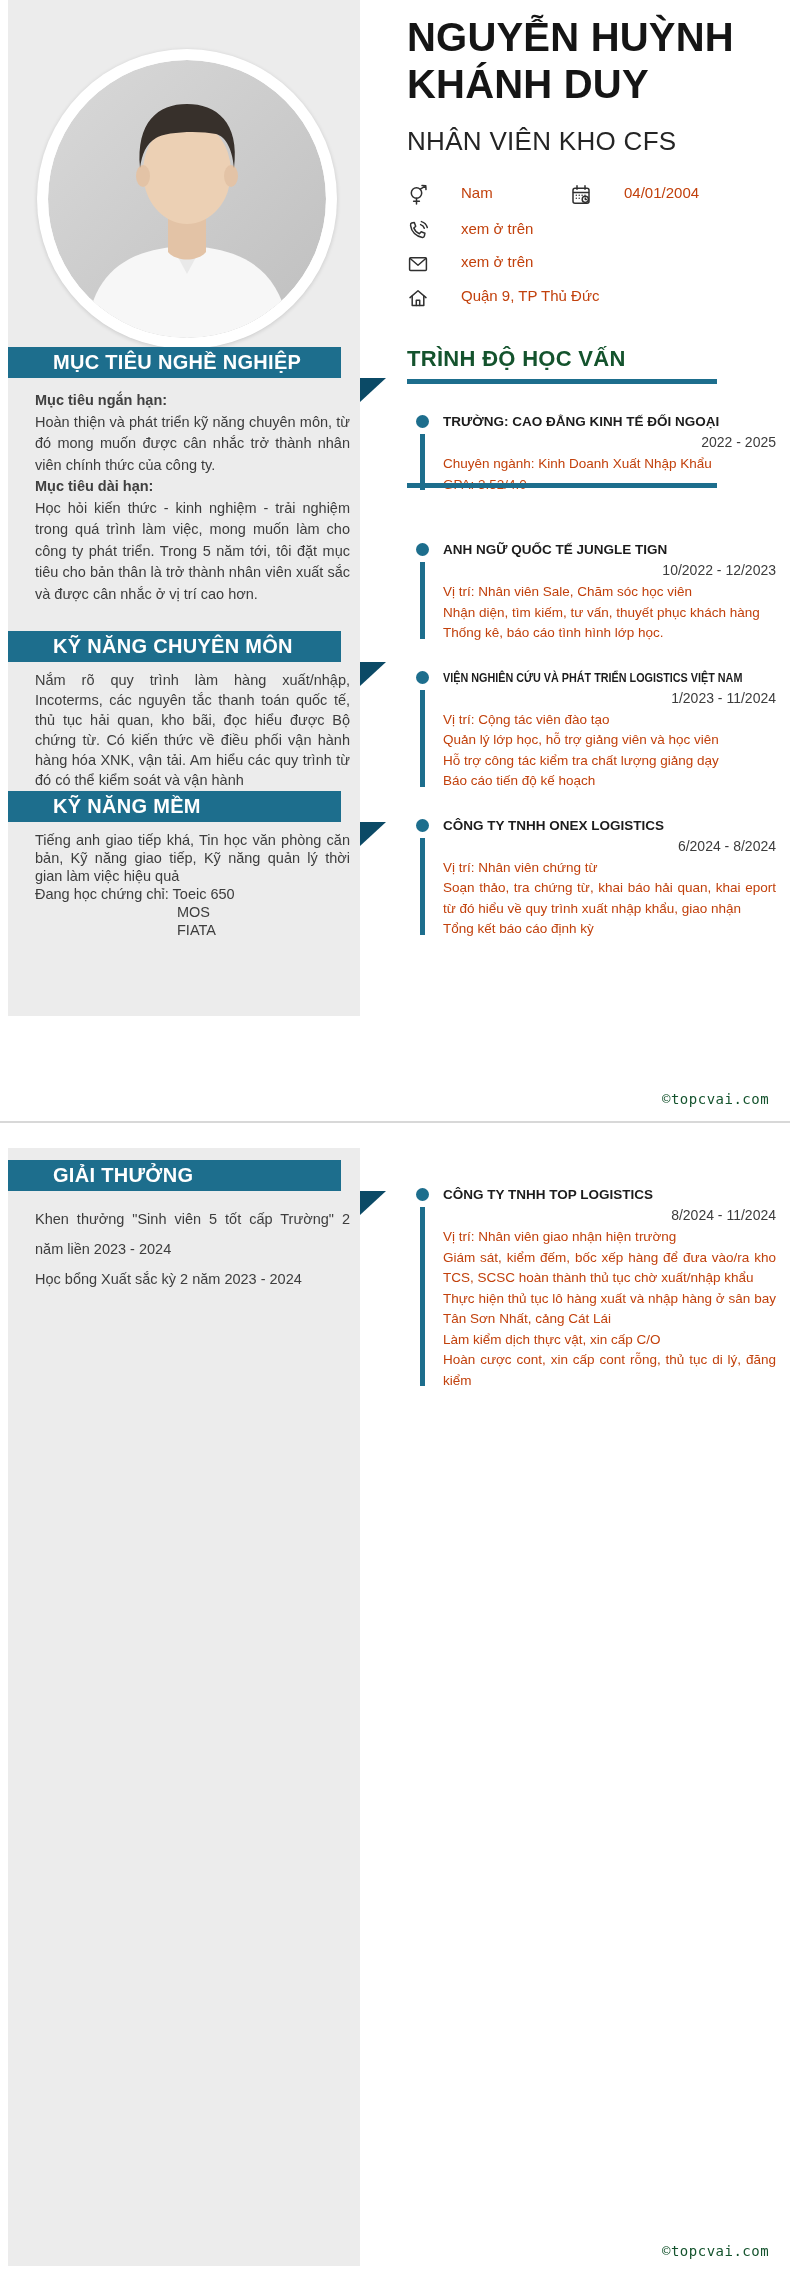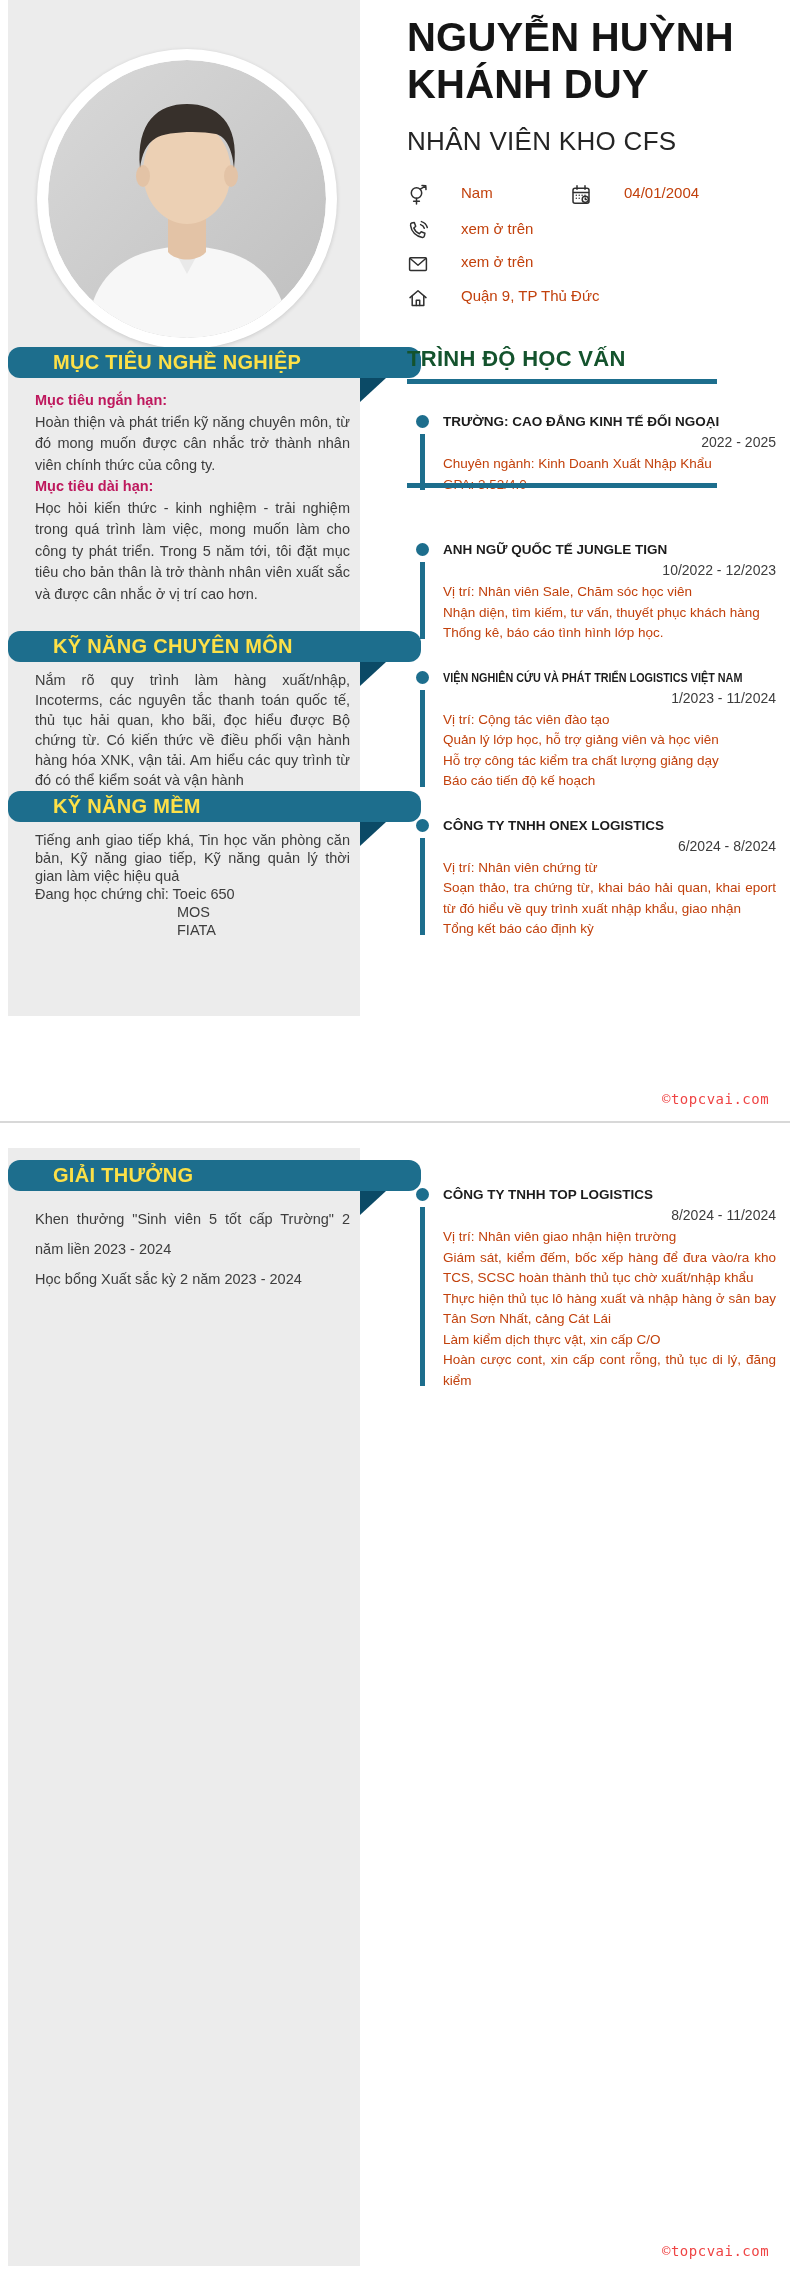--- a/index.html
+++ b/index.html
@@ -25,50 +25,50 @@
   .ring svg{position:absolute;left:11px;top:11px;border-radius:50%;}
   
   .name{position:absolute;left:407px;top:14px;width:383px;
         font-size:40px;line-height:47px;font-weight:800;color:#151515;letter-spacing:.2px;}
   .jobtitle{position:absolute;left:407px;top:126px;width:383px;
         font-size:26px;font-weight:500;color:#242424;letter-spacing:.3px;}
   .citem{position:absolute;display:flex;align-items:flex-start;gap:32px;
         font-size:15px;color:#c2410c;}
   .citem svg{flex:0 0 22px;}
   
-  .ribbon{position:absolute;left:8px;width:413px;height:31px;background:var(--accent);
-        color:#fde047;font-weight:bold;font-size:20px;line-height:31px;
-        padding-left:45px;box-sizing:border-box;letter-spacing:.3px;border-radius:12px;}
+  .ribbon{position:absolute;left:8px;width:333px;height:31px;background:var(--accent);
+        color:#ffffff;font-weight:bold;font-size:20px;line-height:31px;
+        padding-left:45px;box-sizing:border-box;letter-spacing:.3px;}
   .ribbon::after{content:"";position:absolute;left:352px;top:31px;width:26px;height:24px;
         background:var(--fold);clip-path:polygon(0 0,100% 0,0 100%);}
   
   .lblock{position:absolute;left:35px;width:315px;font-size:14.5px;line-height:21.5px;color:#3d3d3d;}
   .lblock p{margin:0;text-align:justify;}
-  .lbl{font-weight:bold;color:#be185d;}
+  .lbl{font-weight:bold;color:#404040;}
   .certline{margin-top:0;}
   .certitem{padding-left:142px;}
   #awards-body{line-height:30px;}
   
   .rt{position:absolute;left:407px;width:310px;}
   .rt .t{font-size:22px;font-weight:bold;color:#14532d;letter-spacing:.3px;}
   .rt .rule{height:5px;background:var(--accent);margin-top:7px;}
   .entries{position:absolute;left:407px;width:369px;}
   .entry{display:flex;margin-bottom:6px;margin-top:24px;}
   .mk{flex:0 0 36px;position:relative;}
   .mk .dot{position:absolute;left:9px;top:3px;width:13px;height:13px;border-radius:50%;background:var(--accent);}
   .mk .bar{position:absolute;left:13px;top:22px;bottom:5px;width:5px;background:var(--accent);}
   .ec{width:333px;}
   .org{font-size:13.5px;font-weight:bold;color:#1c1c1c;line-height:20px;white-space:nowrap;}
   .org.fit{transform:scaleX(.8);transform-origin:0 50%;}
   .period{font-size:14px;color:#3c3c3c;line-height:20px;margin-bottom:2px;text-align:right;}
   .eline{font-size:13.5px;color:#c2410c;line-height:20.5px;text-align:justify;}
   
   .pagegap{position:absolute;left:0;top:1121px;width:790px;height:2px;background:#d8d8d8;}
   .watermark{position:absolute;left:662px;width:120px;
-        font-family:"DejaVu Sans Mono",monospace;font-size:14px;color:#ef4444;letter-spacing:.5px;}
+        font-family:"DejaVu Sans Mono",monospace;font-size:14px;color:#14532d;letter-spacing:.5px;}
   #wm1{top:1091px;}
   #wm2{top:2243px;}
   .ico{stroke:#2f2f2f;fill:none;stroke-width:1.5;stroke-linecap:round;stroke-linejoin:round;}
 </style>
 </head>
 <body>
 
 <div class="panel" id="panel1"></div>
 
 <div class="ring">

